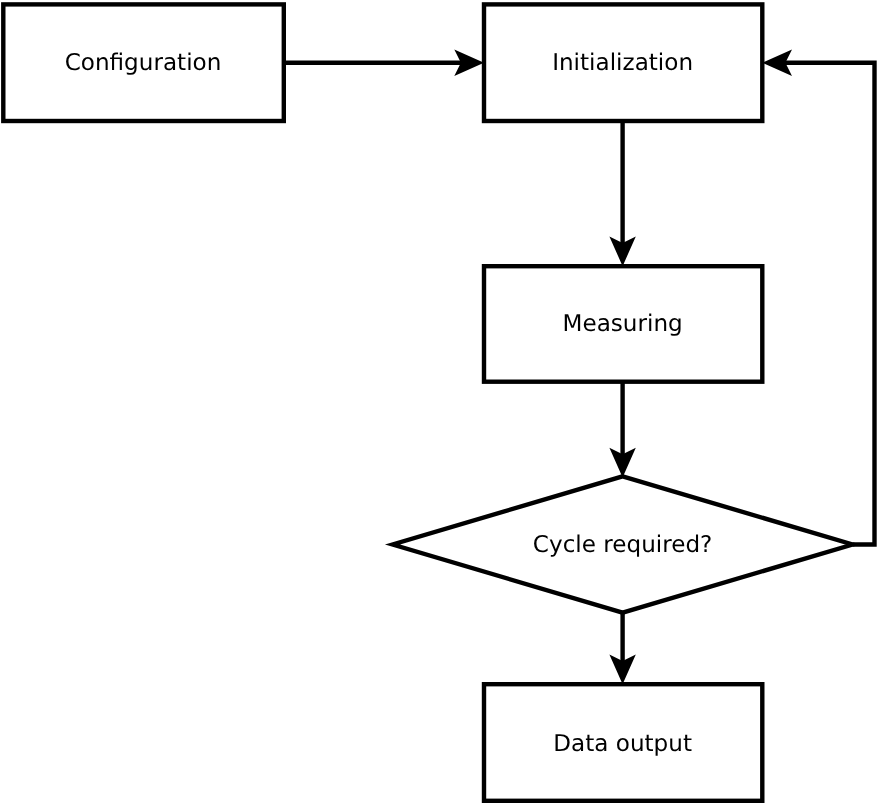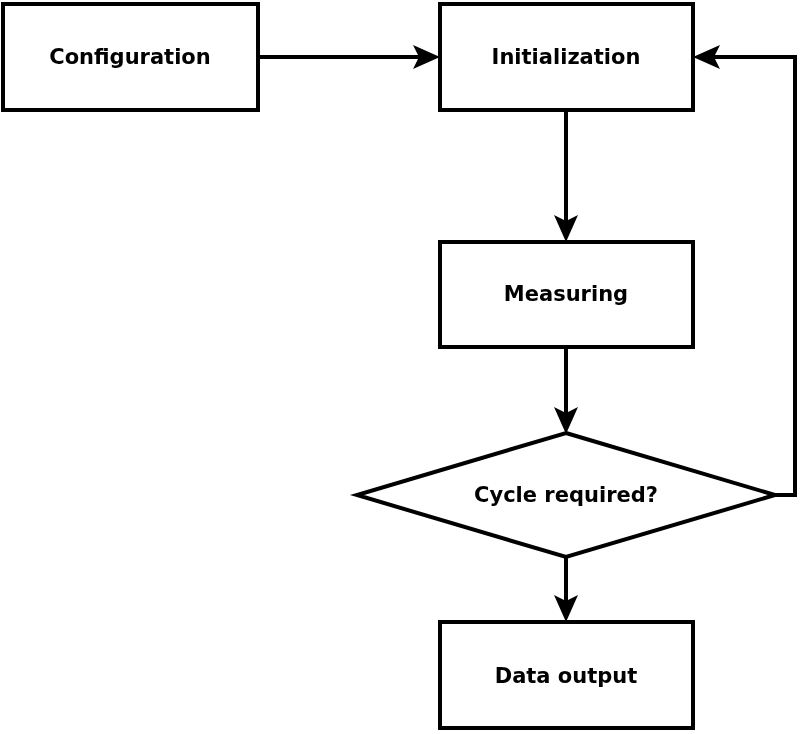--- a/index.html
+++ b/index.html
@@ -7,21 +7,20 @@
     padding: 0;
     background: #ffffff;
   }
   #canvas {
     position: relative;
     width: 800px;
     height: 734px;
     background: #ffffff;
     overflow: hidden;
     font-family: "DejaVu Sans", sans-serif;
-    font-weight: bold;
   }
   #flow-svg {
     position: absolute;
     top: 0;
     left: 0;
     width: 800px;
     height: 734px;
   }
   .node-box {
     fill: #ffffff;

